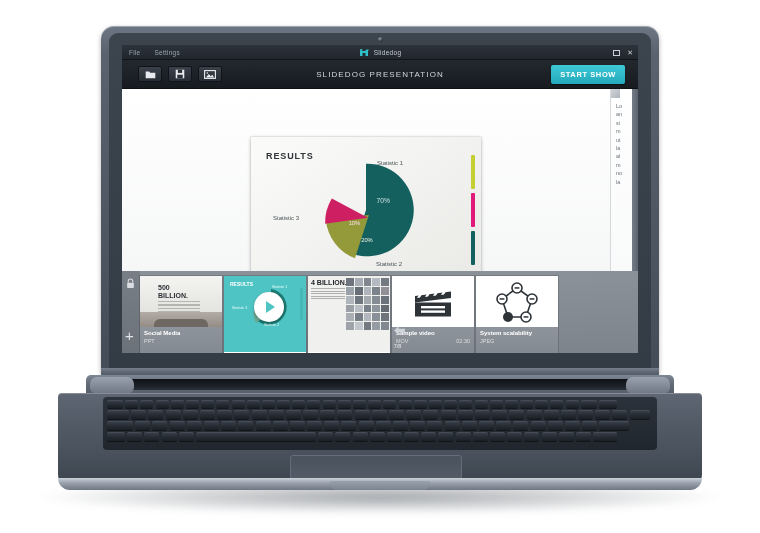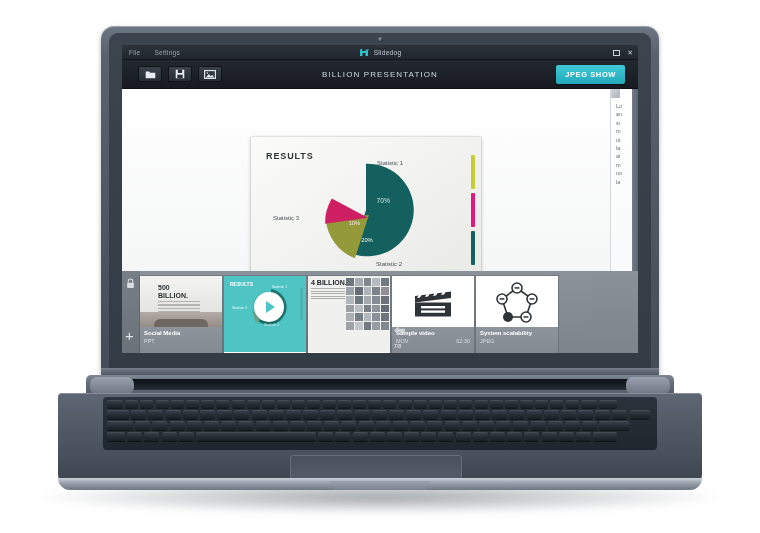--- a/index.html
+++ b/index.html
@@ -326,23 +326,23 @@
           </div>
           <div class="tool-btn">
             <svg width="12" height="9" viewBox="0 0 16 12">
               <rect x="0.8" y="0.8" width="14.4" height="10.4" fill="none" stroke="#e7ebef" stroke-width="1.5"></rect>
               <circle cx="4.4" cy="4" r="1.1" fill="#e7ebef"></circle>
               <path d="M2.4 10 L6.4 5.4 L9 8.2 L11 6.2 L13.6 10 Z" fill="#e7ebef"></path>
             </svg>
           </div>
         </div>
 
-        <div class="doc-title">BILLION PRESENTATION</div>
-
-        <button class="start-show">JPEG SHOW</button>
+        <div class="doc-title">SLIDEDOG PRESENTATION</div>
+
+        <button class="start-show">START SHOW</button>
       </div>
 
       <div class="workspace">
 
         <div class="preview-area">
           <div class="slide">
             <div class="slide-title">RESULTS</div>
 
             <div class="pie-wrap">
               <svg viewBox="0 0 110 110" width="106" height="106">

